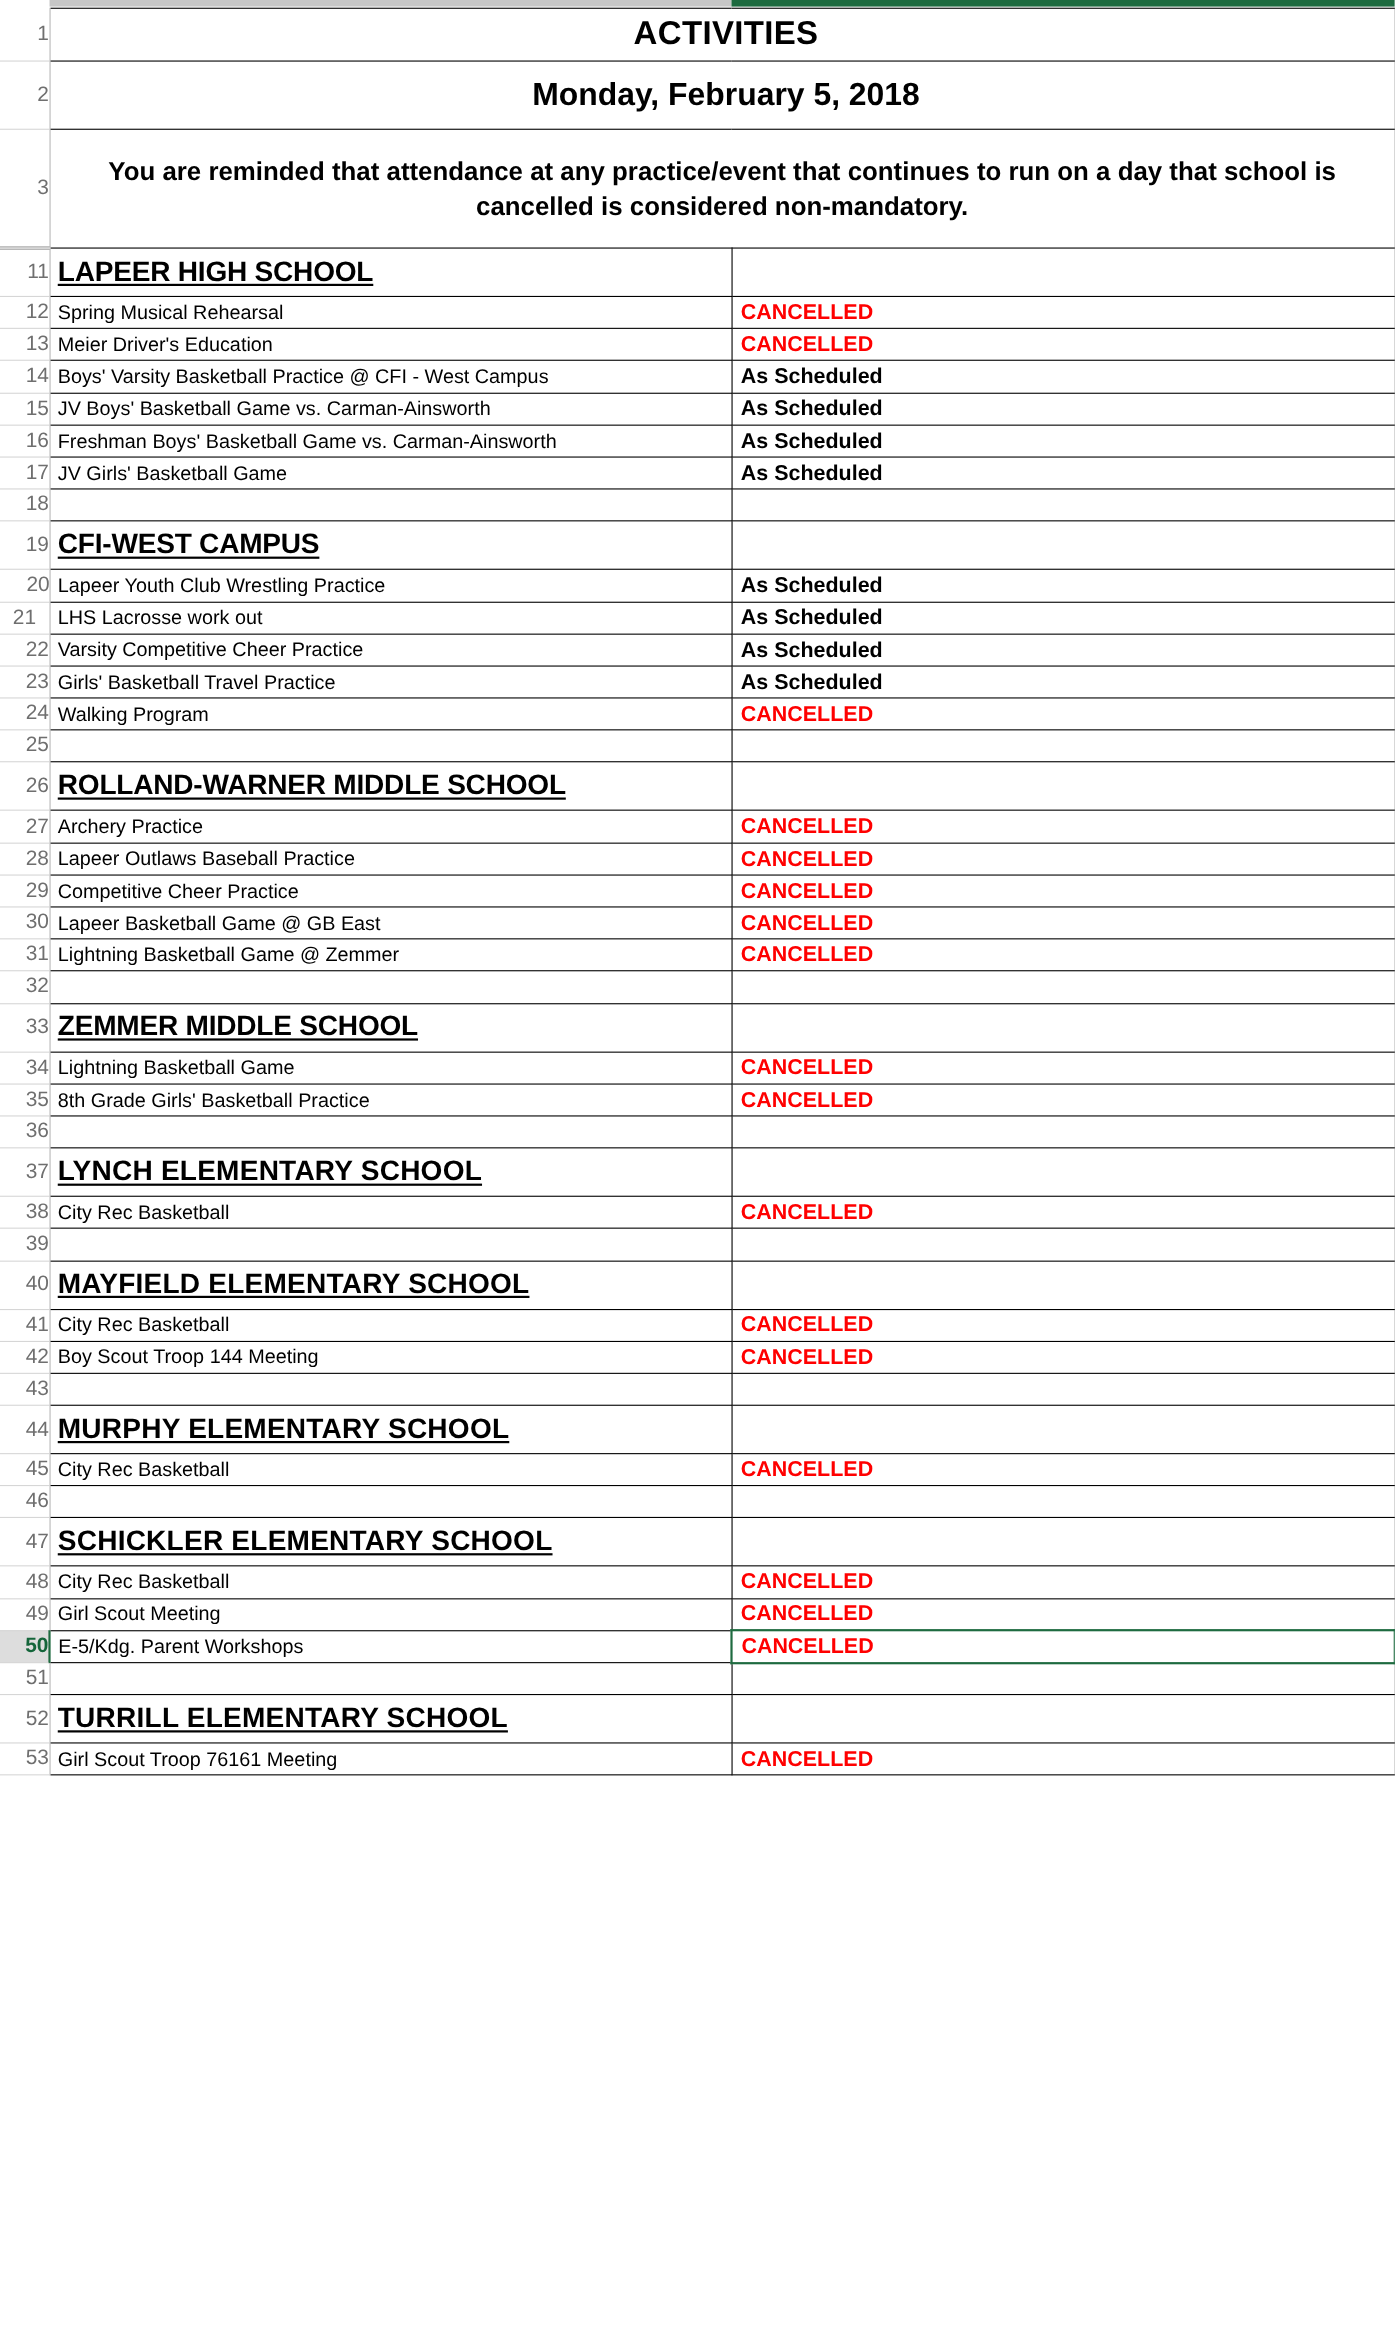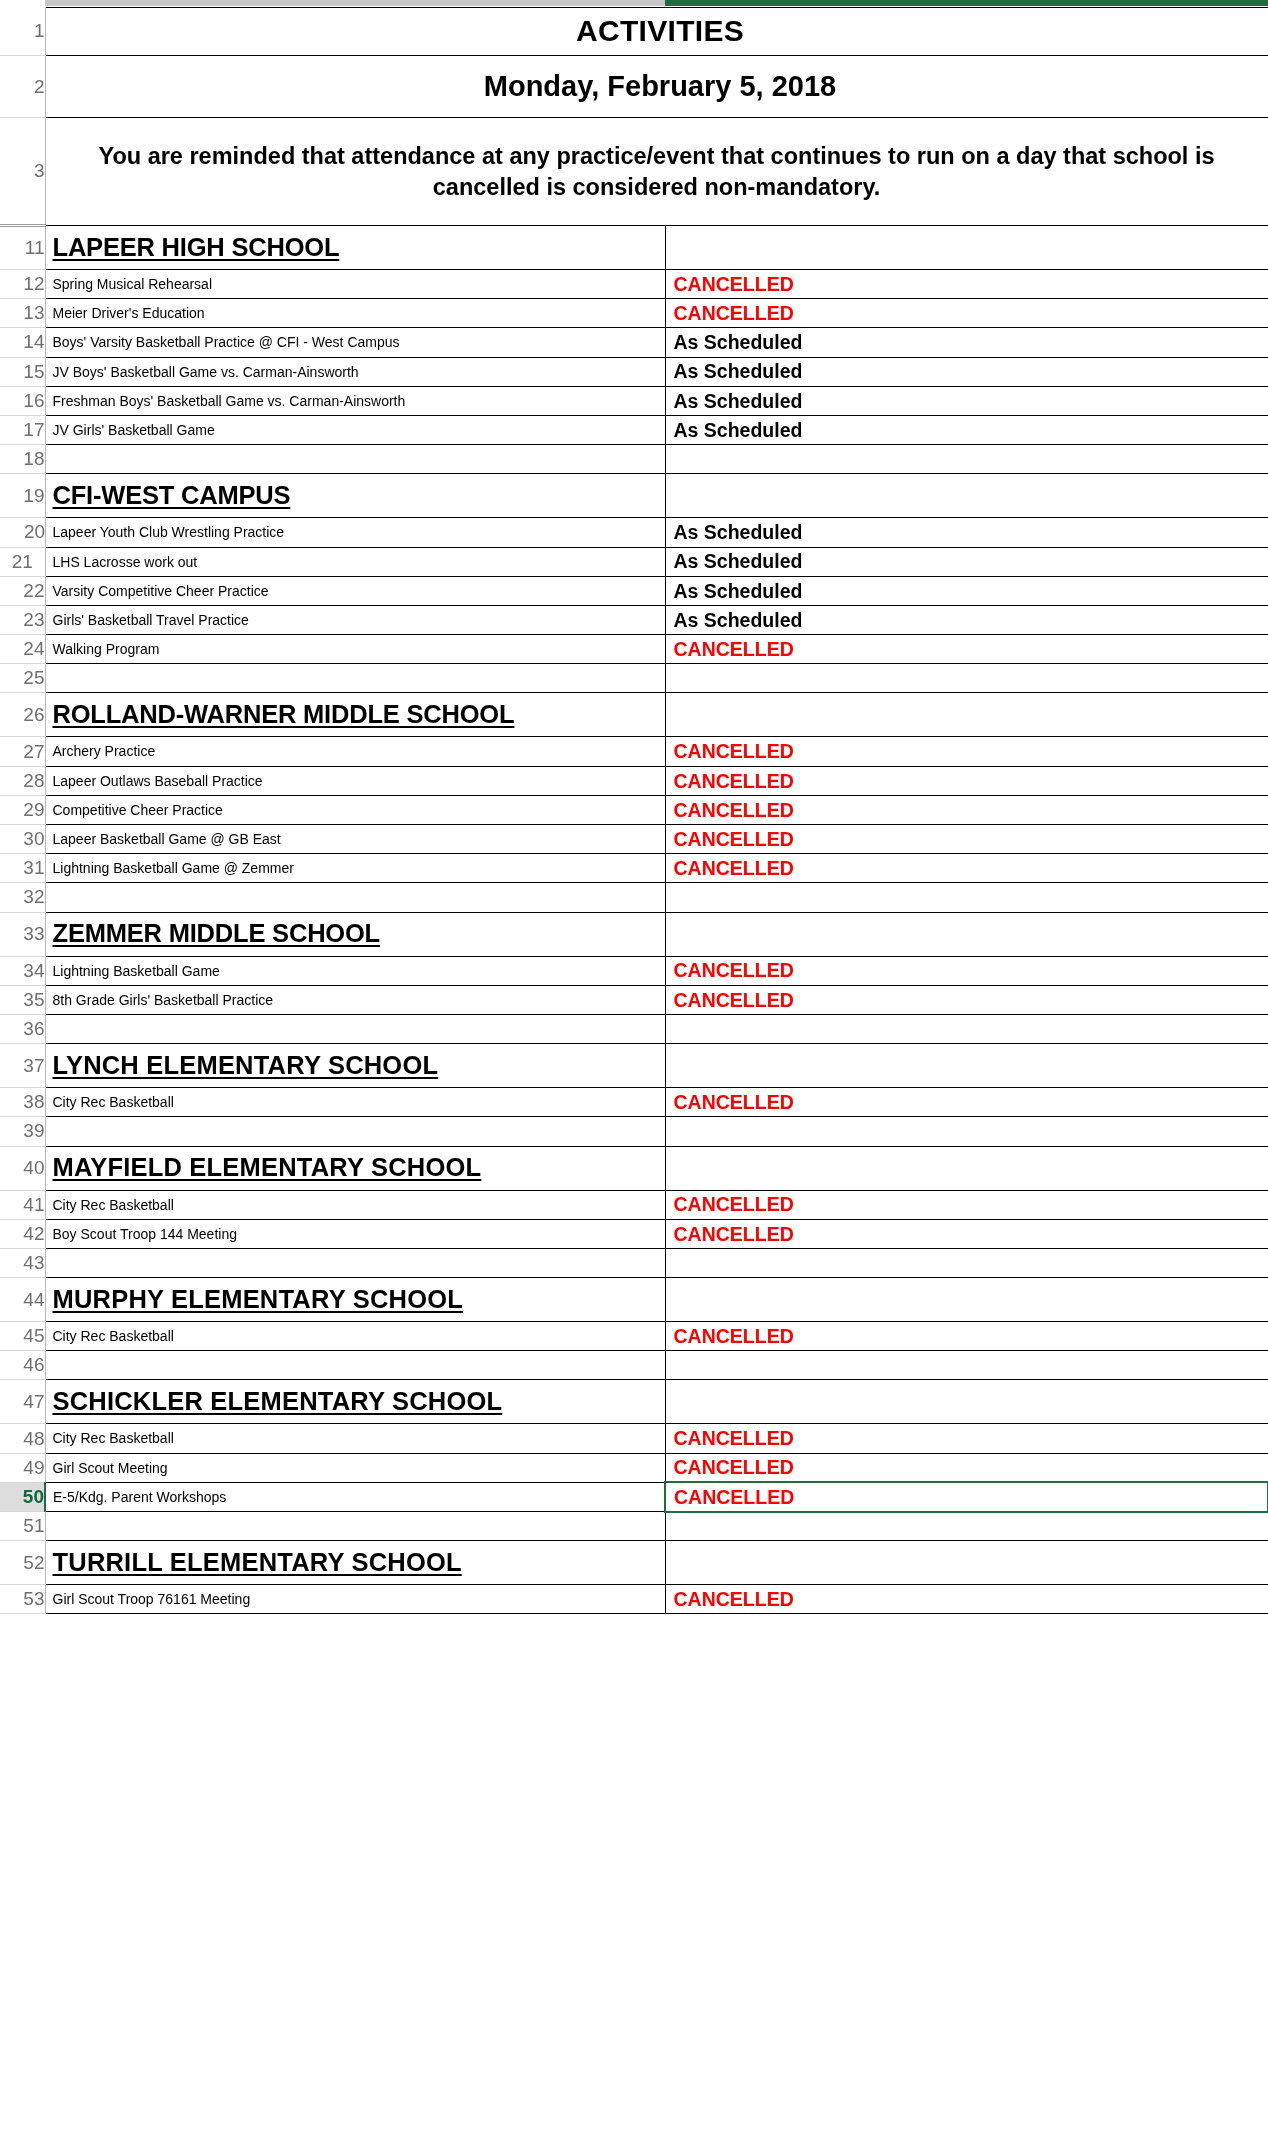--- a/index.html
+++ b/index.html
@@ -130,21 +130,21 @@
     text-underline-offset: 3px;
     letter-spacing: -.2px;
   }
   .school.wide {
     font-family: "Liberation Sans", sans-serif;
     letter-spacing: .2px;
   }
 
   
   .activity {
-    font-size: 14px;
+    font-size: 18px;
     font-weight: normal;
   }
 
   
   .status {
     padding-left: 8px;
     font-size: 19.5px;
     font-weight: bold;
     white-space: nowrap;
   }

